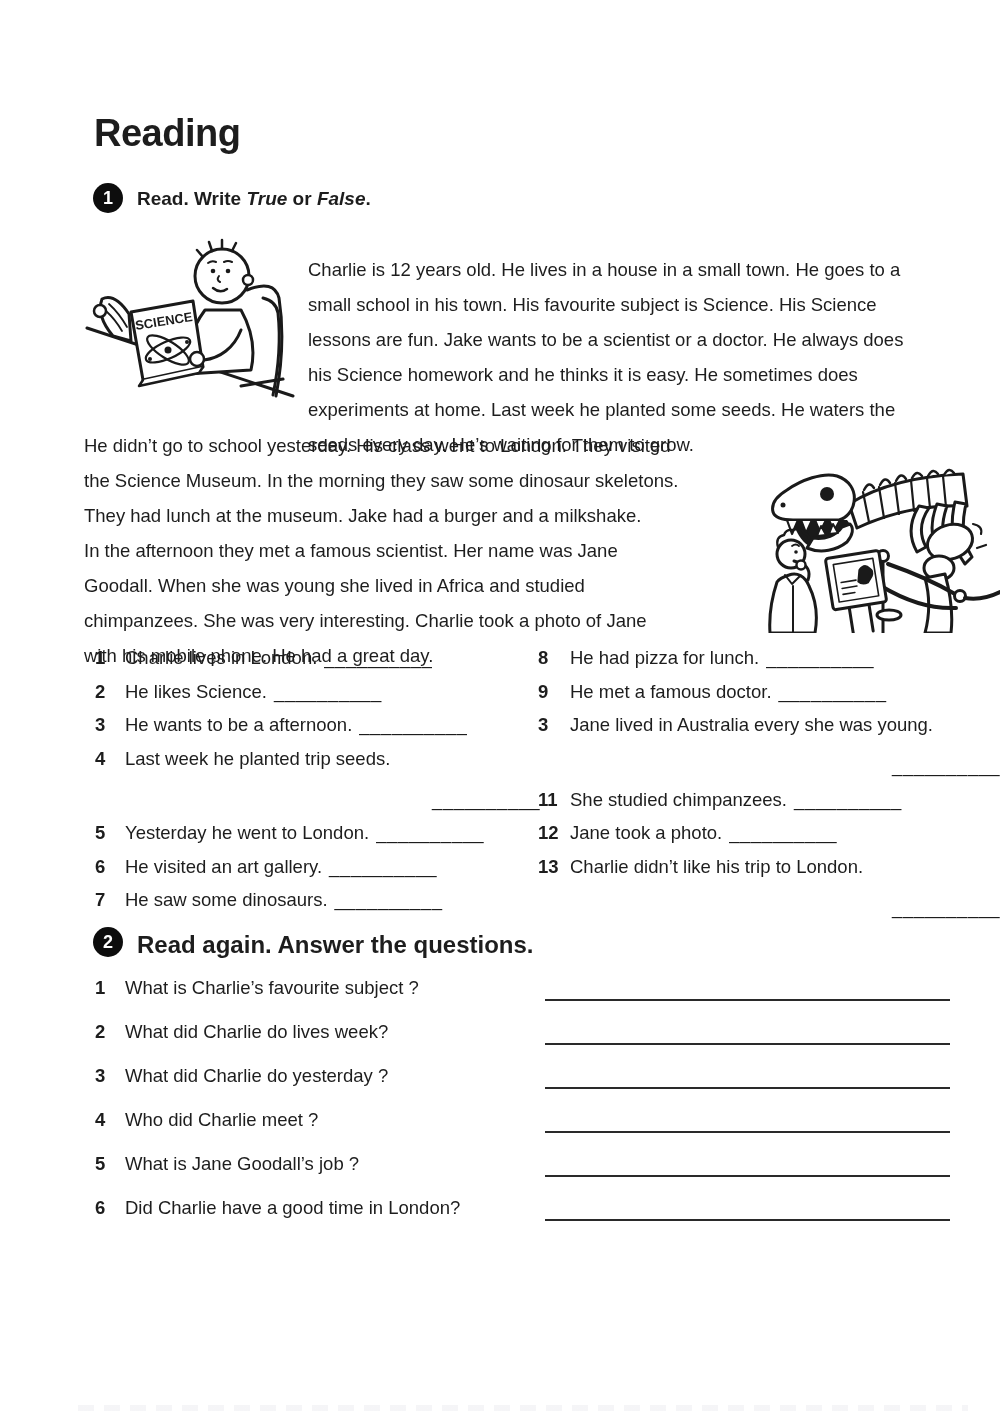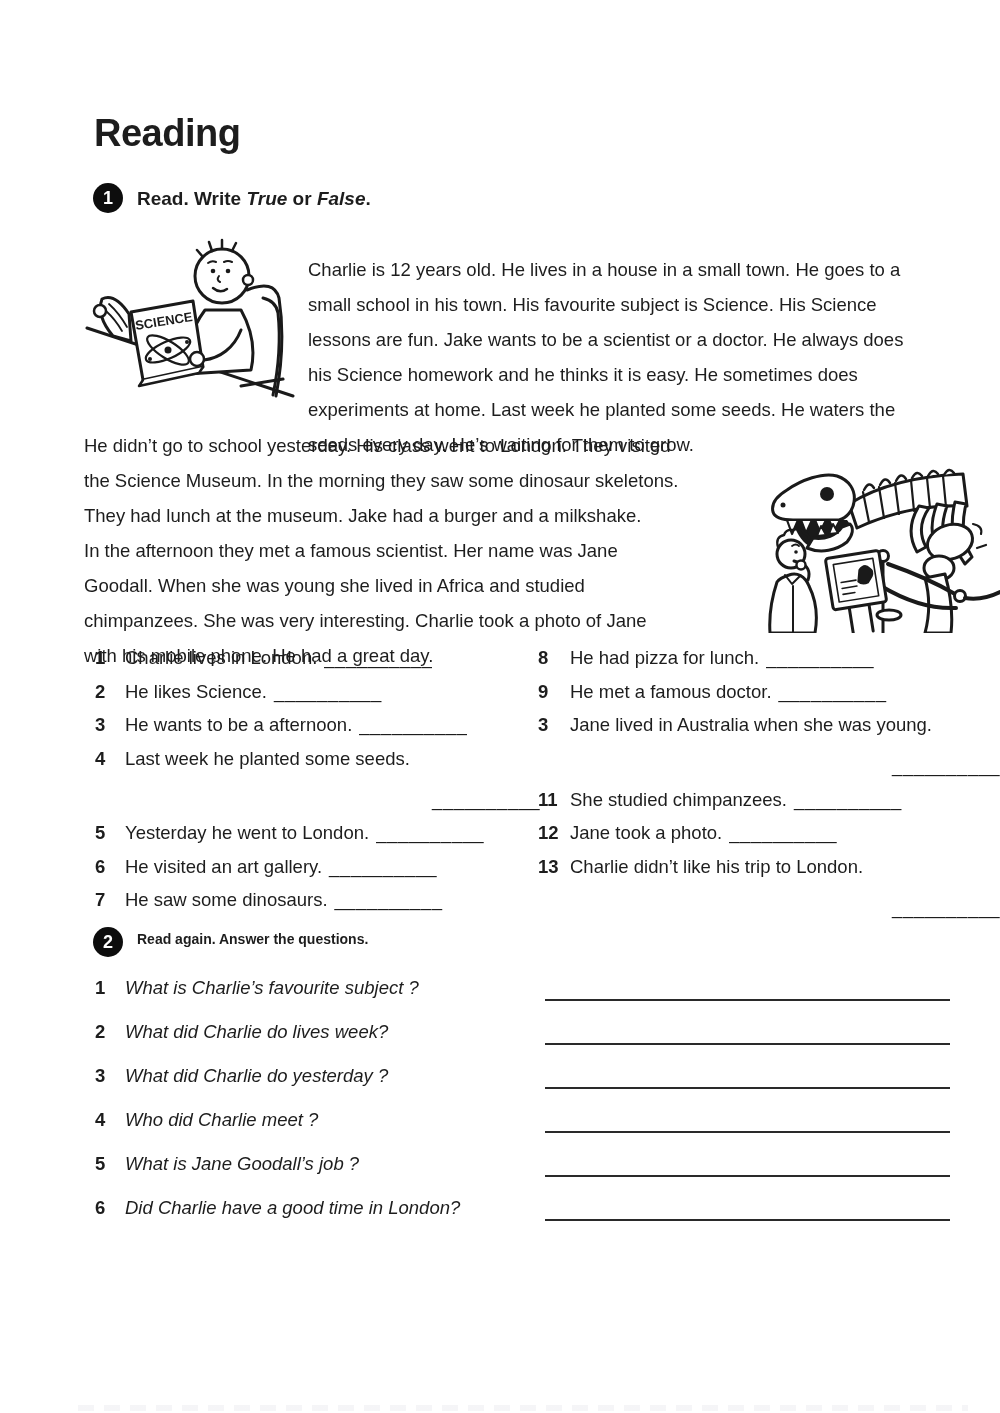--- a/index.html
+++ b/index.html
@@ -21,21 +21,21 @@
   .badge{
     position:absolute;width:30px;height:30px;border-radius:50%;
     background:#0d0d0d;color:#ffffff;
     font-weight:bold;font-size:18px;
     display:flex;align-items:center;justify-content:center;
   }
   .badge.b1{left:93px;top:183px;}
   .badge.b2{left:93px;top:927px;}
   .instr{position:absolute;left:137px;font-weight:bold;font-size:19px;white-space:nowrap;}
   .instr.i1{top:188px;}
-  .instr.i2{top:931px;font-size:14px;}
+  .instr.i2{top:931px;font-size:24px;}
   .instr em{font-style:italic;}
   .illus{position:absolute;}
   .illus.boy{left:85px;top:238px;width:210px;height:180px;}
   .illus.dino{left:763px;top:428px;width:237px;height:205px;}
   .passage{
     position:absolute;font-size:18.5px;line-height:35px;
     white-space:pre-line;
   }
   .passage.p1{left:308px;top:252px;width:680px;}
   .passage.p2{left:84px;top:428px;width:700px;}
@@ -44,21 +44,21 @@
   .tf-col.right{left:538px;top:644px;width:462px;}
   .tf-row{display:flex;line-height:27px;margin-bottom:6.5px;}
   .tf-row .num{flex:0 0 30px;font-weight:bold;}
   .tf-col.right .tf-row .num{flex-basis:32px;}
   .tf-row .txt{flex:1;}
   .blank{margin-left:7px;letter-spacing:0.5px;white-space:nowrap;text-align:right;}
   .tf-row.wrap .blank{display:block;margin-left:0;margin-top:14px;}
   .questions{position:absolute;left:95px;top:974px;width:855px;font-size:18.5px;}
   .q-row{display:flex;align-items:flex-end;line-height:27px;margin-bottom:17px;}
   .q-row .num{flex:0 0 30px;font-weight:bold;}
-  .q-row .qt{flex:0 1 auto;font-style:italic;}
+  .q-row .qt{flex:0 1 auto;}
   .answer-line{
     margin-left:auto;flex:0 0 405px;height:24px;
     border-bottom:2px solid #2a2a2a;
   }
   .cutoff-strip{
     position:absolute;left:78px;top:1405px;width:890px;height:6px;
     background:repeating-linear-gradient(90deg,#ededf1 0 16px,transparent 16px 26px);
     opacity:.55;
   }
   svg{display:block;width:100%;height:100%;}
@@ -194,21 +194,21 @@
     <div class="tf-row">
       <span class="num">2</span>
       <span class="txt"><span>He likes Science.</span><span class="blank">__________</span></span>
     </div>
     <div class="tf-row">
       <span class="num">3</span>
       <span class="txt"><span>He wants to be a afternoon.</span><span class="blank">__________</span></span>
     </div>
     <div class="tf-row wrap">
       <span class="num">4</span>
-      <span class="txt"><span>Last week he planted some seeds.</span><span class="blank">__________</span></span>
+      <span class="txt"><span>Last week he planted trip seeds.</span><span class="blank">__________</span></span>
     </div>
     <div class="tf-row">
       <span class="num">5</span>
       <span class="txt"><span>Yesterday he went to London.</span><span class="blank">__________</span></span>
     </div>
     <div class="tf-row">
       <span class="num">6</span>
       <span class="txt"><span>He visited an art gallery.</span><span class="blank">__________</span></span>
     </div>
     <div class="tf-row">
@@ -221,21 +221,21 @@
     <div class="tf-row">
       <span class="num">8</span>
       <span class="txt"><span>He had pizza for lunch.</span><span class="blank">__________</span></span>
     </div>
     <div class="tf-row">
       <span class="num">9</span>
       <span class="txt"><span>He met a famous doctor.</span><span class="blank">__________</span></span>
     </div>
     <div class="tf-row wrap">
       <span class="num">3</span>
-      <span class="txt"><span>Jane lived in Australia when she was young.</span><span class="blank">__________</span></span>
+      <span class="txt"><span>Jane lived in Australia every she was young.</span><span class="blank">__________</span></span>
     </div>
     <div class="tf-row">
       <span class="num">11</span>
       <span class="txt"><span>She studied chimpanzees.</span><span class="blank">__________</span></span>
     </div>
     <div class="tf-row">
       <span class="num">12</span>
       <span class="txt"><span>Jane took a photo.</span><span class="blank">__________</span></span>
     </div>
     <div class="tf-row wrap">

